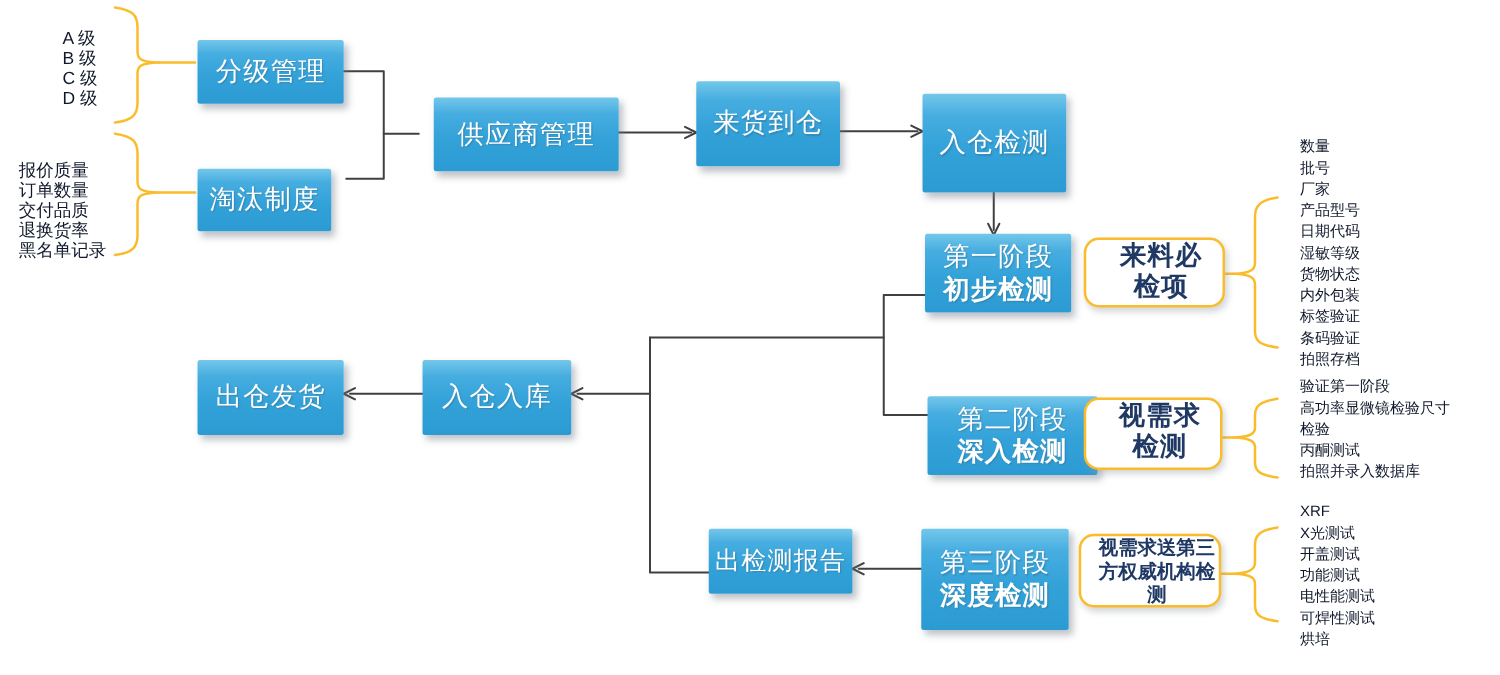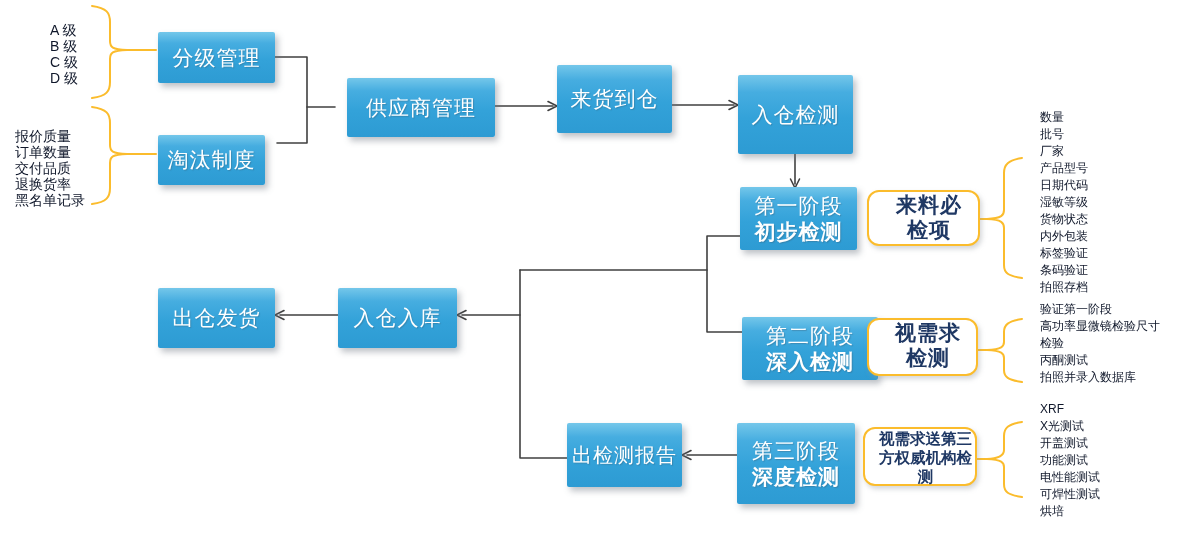--- a/index.html
+++ b/index.html
@@ -107,21 +107,21 @@
 <div class="node" style="left:742px;top:317px;width:136px;height:63px">
   <span class="l1">第二阶段</span>
   <span class="l2">深入检测</span>
 </div>
 
 <div class="node" style="left:737px;top:423px;width:118px;height:81px">
   <span class="l1">第三阶段</span>
   <span class="l2">深度检测</span>
 </div>
 
-<div class="node small" style="left:567px;top:423px;width:115px;height:64px">出检测报告</div>
+<div class="node small" style="left:567px;top:423px;width:115px;height:52px">出检测报告</div>
 
 <div class="node" style="left:338px;top:288px;width:119px;height:60px">入仓入库</div>
 
 <div class="node" style="left:158px;top:288px;width:117px;height:60px">出仓发货</div>
 
 <div class="callout big" style="left:867px;top:190px;width:98px;height:52px">
     <div>来料必</div>
     <div>检项</div>
   </div>
 

